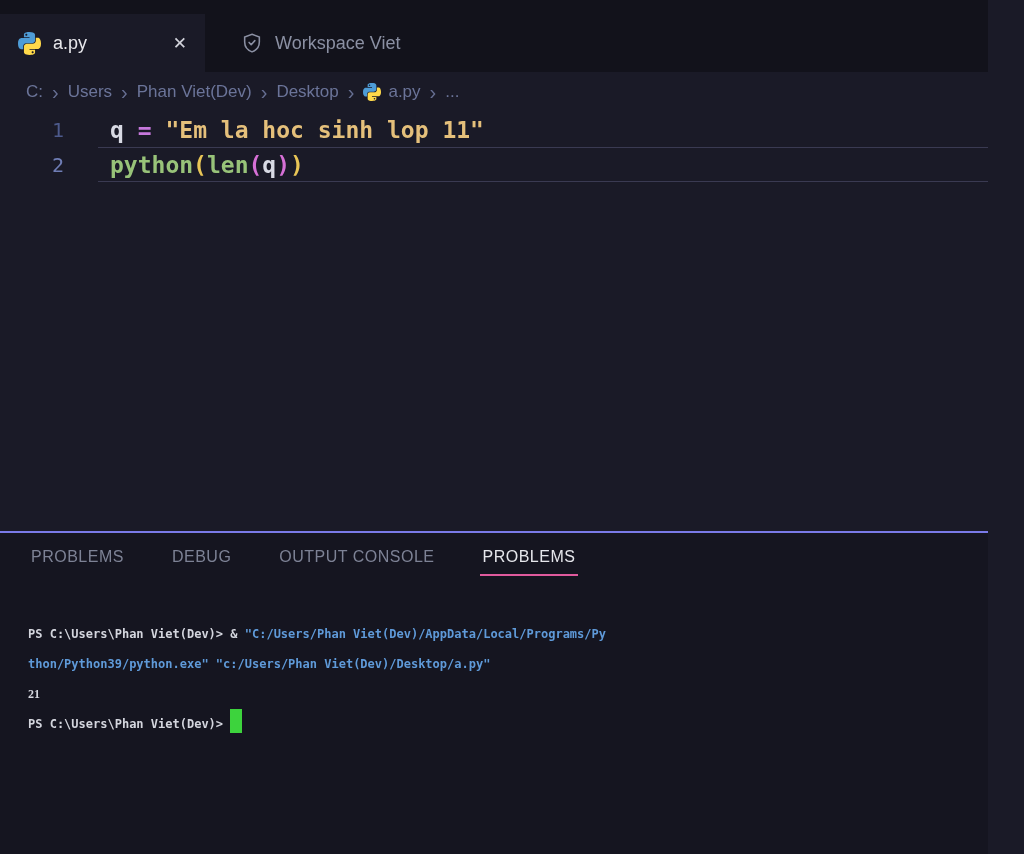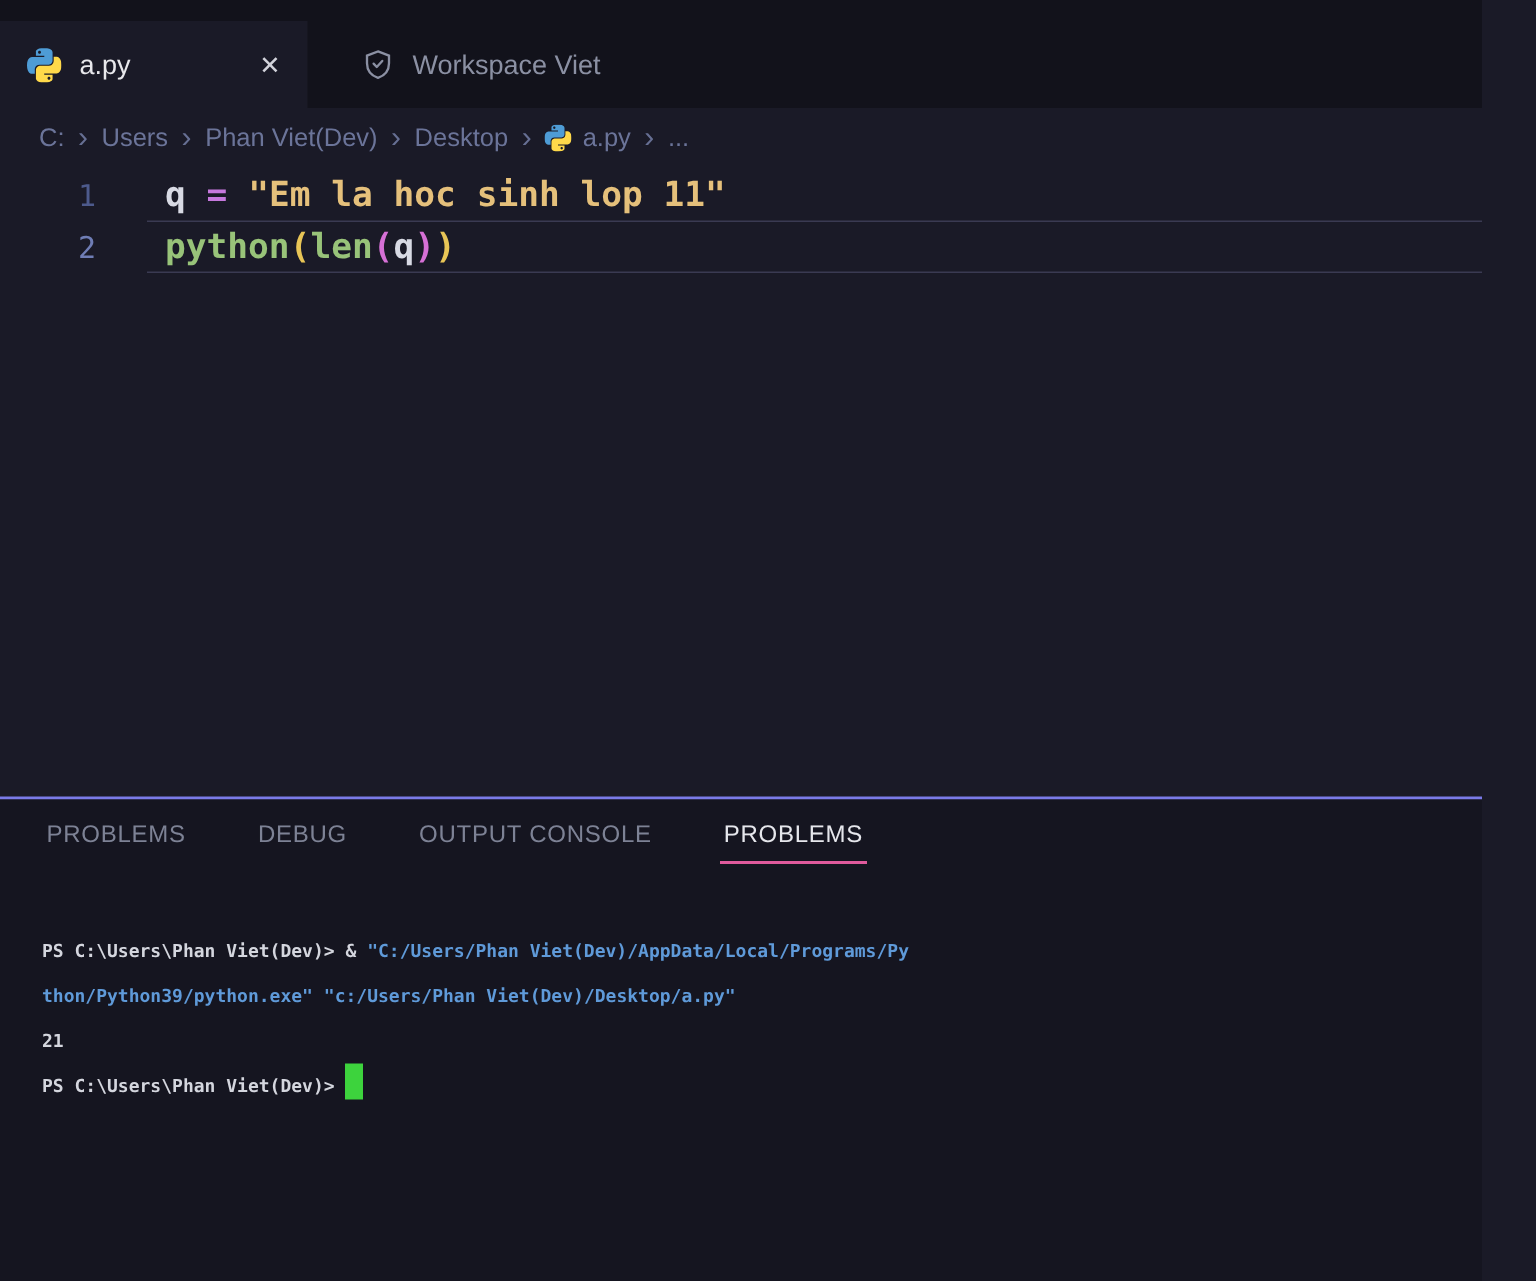--- a/index.html
+++ b/index.html
@@ -78,21 +78,21 @@
     content:""; position:absolute; left:-2px; right:-2px; bottom:2px; height:2px;
     background: var(--terminal-tab-underline, #e05a9d);
   }
   .terminal {
     padding:34px 0 0 28px;
     font-family:"DejaVu Sans Mono","Liberation Mono",monospace;
     font-size:12px; font-weight:bold; line-height:30px; white-space:pre; overflow:hidden;
   }
   .tm-prompt { color: var(--terminal-fg, #d4d6de); }
   .tm-str    { color: var(--terminal-string, #5f9ad9); }
-  .tm-out    { color: var(--terminal-fg, #d4d6de); }
+  .tm-out    { color: var(--terminal-fg, #d4d6de); font-family: Liberation Serif, serif; }
   .tm-cursor {
     display:inline-block; width:12px; height:24px; vertical-align:-5px;
     background: var(--terminal-cursor, #3dd33d);
   }
 </style>
 </head>
 <body>
 
 <div class="app">
 

